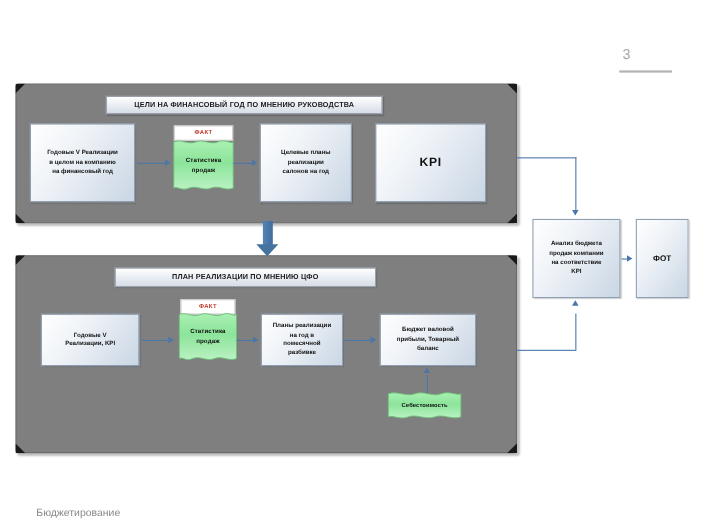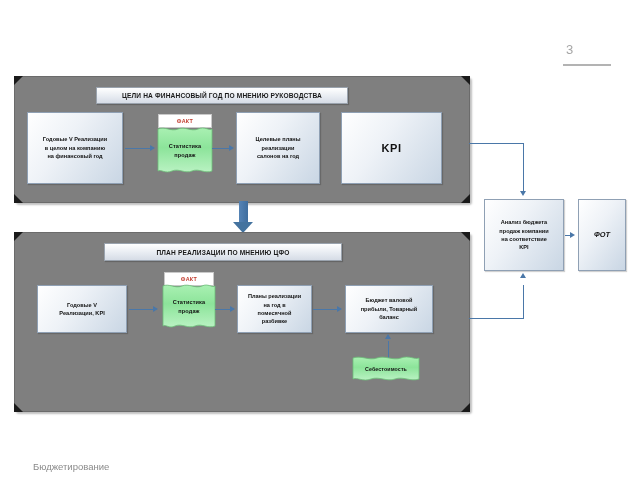--- a/index.html
+++ b/index.html
@@ -104,21 +104,21 @@
 
   #box-annual-v    { left: 27px;  top: 112px; width: 96px;  height: 72px; }
   #box-target      { left: 236px; top: 112px; width: 84px;  height: 72px; }
   #box-kpi         { left: 341px; top: 112px; width: 101px; height: 72px;
                      font-size: 11px; letter-spacing: .6px; }
   #box-annual-kpi  { left: 37px;  top: 285px; width: 90px;  height: 48px; }
   #box-monthly     { left: 237px; top: 285px; width: 75px;  height: 48px; }
   #box-gross       { left: 345px; top: 285px; width: 88px;  height: 48px; }
   #box-analysis    { left: 484px; top: 199px; width: 80px;  height: 72px; }
   #box-fot         { left: 578px; top: 199px; width: 48px;  height: 72px;
-                     font-size: 7.4px; font-style: italic; }
+                     font-size: 7.4px; }
 
   
   .fakt-tab {
     position: absolute;
     background: #ffffff;
     border: 1px solid #c9c9c9;
     color: #c0392b;
     font-size: 5.4px;
     font-weight: bold;
     letter-spacing: .3px;

